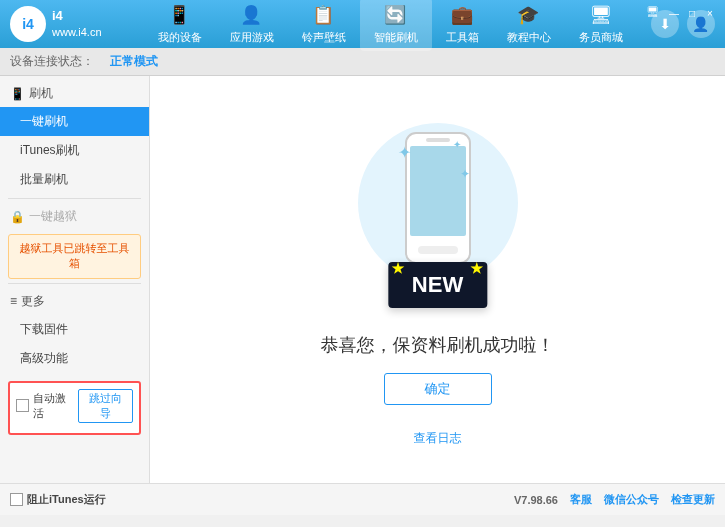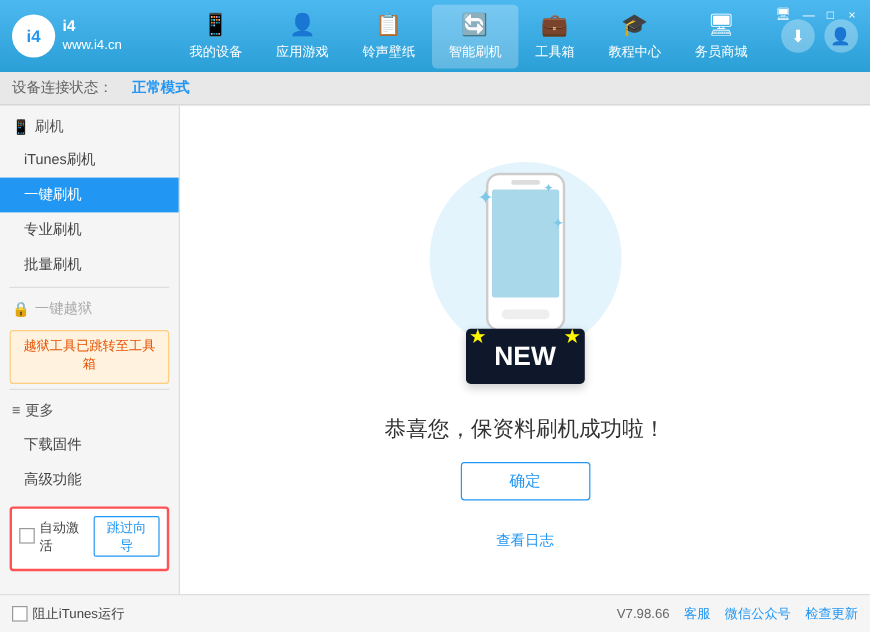--- a/index.html
+++ b/index.html
@@ -1,19 +1,19 @@
 <!DOCTYPE html>
 <html><head>
   <meta charset="utf-8">
   <style>
     * { box-sizing: border-box; margin: 0; padding: 0; }
     body { font-family: "Microsoft YaHei", "SimHei", Arial, sans-serif; width: 725px; height: 527px; overflow: hidden; background: #f0f0f0; font-size: 12px; }
 
     
-    .header { background: linear-gradient(180deg, #4db8f0 0%, #2a9fd6 100%); height: 60px; display: flex; align-items: center; padding: 0 10px; }
+    .header { background: linear-gradient(180deg, #4db8f0 0%, #2a9fd6 100%); height: 48px; display: flex; align-items: center; padding: 0 10px; }
     .logo-area { display: flex; align-items: center; width: 120px; }
     .logo-circle { width: 36px; height: 36px; background: white; border-radius: 50%; display: flex; align-items: center; justify-content: center; margin-right: 6px; flex-shrink: 0; }
     .logo-text { color: white; font-size: 11px; line-height: 1.3; }
     .nav-tabs { display: flex; flex: 1; justify-content: center; gap: 0; }
     .nav-tab { display: flex; flex-direction: column; align-items: center; color: white; padding: 6px 14px; cursor: pointer; font-size: 11px; gap: 4px; border-radius: 4px; }
     .nav-tab.active { background: rgba(255,255,255,0.25); }
     .nav-tab .tab-icon { font-size: 18px; }
     .header-right { display: flex; align-items: center; gap: 8px; color: white; }
     .header-right .icon-btn { width: 28px; height: 28px; background: rgba(255,255,255,0.3); border-radius: 50%; display: flex; align-items: center; justify-content: center; cursor: pointer; font-size: 14px; color: white; }
 
@@ -122,23 +122,22 @@
 
 <div class="main-layout">
 
   <div class="sidebar">
 
     <div class="sidebar-section">
       <div class="sidebar-section-header">
         <span class="icon">📱</span>
         <span>刷机</span>
       </div>
+      <div class="sidebar-item active">一键刷机</div>
       <div class="sidebar-item">iTunes刷机</div>
-      <div class="sidebar-item active">一键刷机</div>
-      <div class="sidebar-item">专业刷机</div>
       <div class="sidebar-item">批量刷机</div>
     </div>
 
     <div class="sidebar-divider"></div>
 
     <div class="sidebar-section">
       <div class="sidebar-disabled">
         <span>🔒</span>
         <span>一键越狱</span>
       </div>
@@ -196,21 +195,21 @@
     </div>
 
     <div class="success-text">恭喜您，保资料刷机成功啦！</div>
 
     <button class="confirm-btn">确定</button>
 
     <a class="log-link" href="#">查看日志</a>
   </div>
 </div>
 
-<div style="height:32px; background:#f5f5f5; border-top:1px solid #ddd; display:flex; align-items:center; padding:0 10px;">
+<div style="height:32px; background:#f5f5f5; border-top:1px solid #ddd; display:flex; align-items:center; padding:0 10px;font-weight:bold;">
 
   <div style="width:150px; display:flex; align-items:center; gap:4px; flex-shrink:0;">
     <div style="width:13px; height:13px; border:1px solid #999; background:white; cursor:pointer;"></div>
     <span style="font-size:11px; color:#444;">阻止iTunes运行</span>
   </div>
 
   <div style="flex:1;"></div>
 
   <div style="display:flex; align-items:center; gap:12px; font-size:11px; color:#666;">
     <span>V7.98.66</span>

